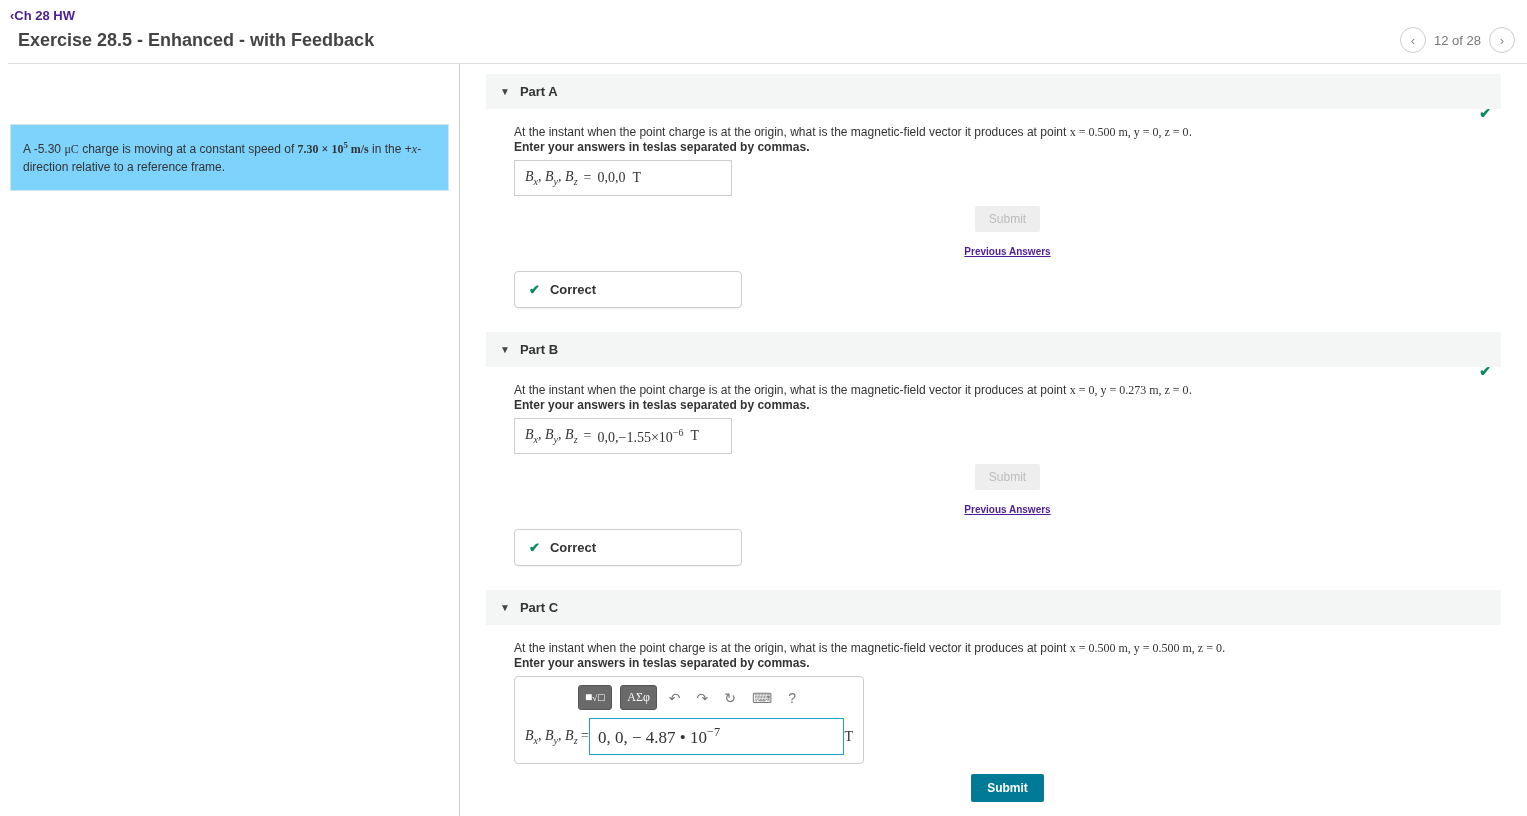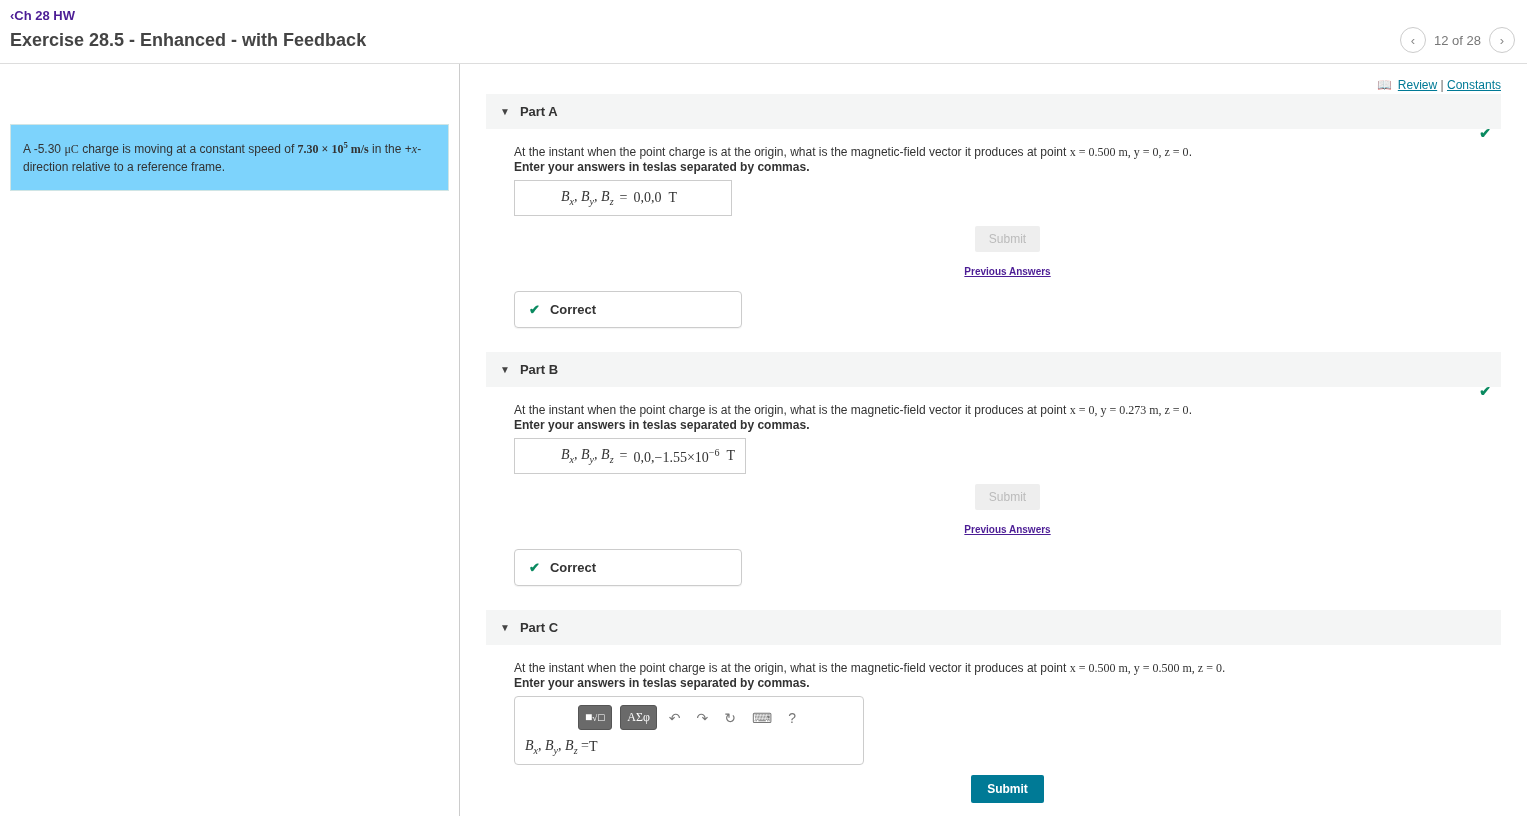--- a/index.html
+++ b/index.html
@@ -16,20 +16,21 @@
     font-weight: bold;
     font-size: 13px;
     cursor: pointer;
   }
   .header-row {
     display: flex;
     justify-content: space-between;
     align-items: center;
     padding: 0 12px 10px 10px;
     border-bottom: 1px solid #ddd;
+    margin-left: 8px;
   }
   .title {
     font-size: 18px;
     font-weight: bold;
     color: #444;
   }
   .nav-right {
     display: flex;
     align-items: center;
     gap: 8px;
@@ -111,21 +112,21 @@
   .answer-box {
     border: 1px solid #ccc;
     display: inline-flex;
     align-items: center;
     padding: 8px 10px;
     margin-top: 6px;
     font-family: "Times New Roman", serif;
     font-size: 14px;
     min-width: 218px;
   }
-  .answer-box .lhs { font-style: italic; margin-left: 36px; }
+  .answer-box .lhs { font-style: italic; }
   .answer-box .eq { margin: 0 6px; }
   .btn-row {
     margin-top: 10px;
     display: flex;
     align-items: center;
     gap: 14px;
     flex-direction: column;
   }
   .btn-disabled {
     background: #eee;
@@ -243,26 +244,20 @@
 </div>
 
 <div class="main">
   <div class="left-col">
     <div class="problem-box">
       <span>A -5.30 </span><span class="serif">μC</span><span> charge is moving at a constant speed of </span><span class="serif"><b><span>7.30 × 10</span><sup>5</sup><span> m/s</span></b></span><span> in the +</span><span class="serif"><i>x</i></span><span>-direction relative to a reference frame.</span>
     </div>
   </div>
 
   <div class="right-col">
-    <div class="top-links-right">
-      <span class="book-icon">📖</span>
-      <a>Review</a>
-      <span> | </span>
-      <a>Constants</a>
-    </div>
 
     <div class="part-header">
       <span class="chev">▼</span>
       <span>Part A</span>
       <span class="check-right">✔</span>
     </div>
     <div class="part-body">
       <div class="prompt-line">
         <span>At the instant when the point charge is at the origin, what is the magnetic-field vector it produces at point </span><span class="serif">x = 0.500 m, y = 0, z = 0</span><span>.</span>
       </div>
@@ -322,20 +317,23 @@
           <span class="tb-btn">■<span style="font-size:9px">√☐</span></span>
           <span class="tb-btn">ΑΣφ</span>
           <span class="tb-icon">↶</span>
           <span class="tb-icon">↷</span>
           <span class="tb-icon">↻</span>
           <span class="tb-icon">⌨</span>
           <span class="tb-icon">?</span>
         </div>
         <div class="input-row">
           <span class="lhs serif"><i>B<sub>x</sub></i>, <i>B<sub>y</sub></i>, <i>B<sub>z</sub></i> =</span>
+          <div class="math-input">
+            <span>0, 0, − 4.87 • 10</span><sup>−7</sup>
+          </div>
           <span class="serif">T</span>
         </div>
       </div>
 
       <div class="btn-row">
         <button class="btn-primary">Submit</button>
         <span class="link">Previous Answers</span>
         <span class="link">Request Answer</span>
       </div>
       <div class="feedback-box incorrect">

